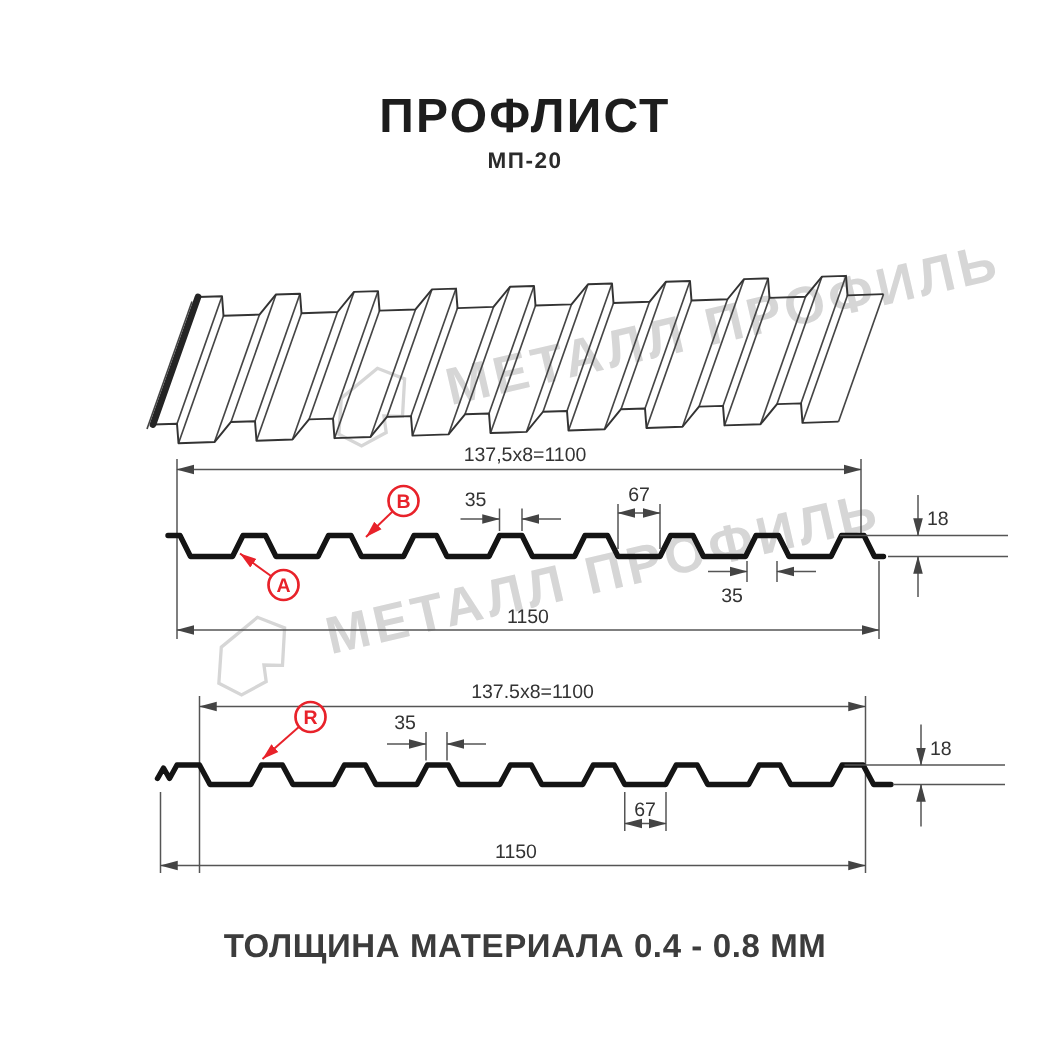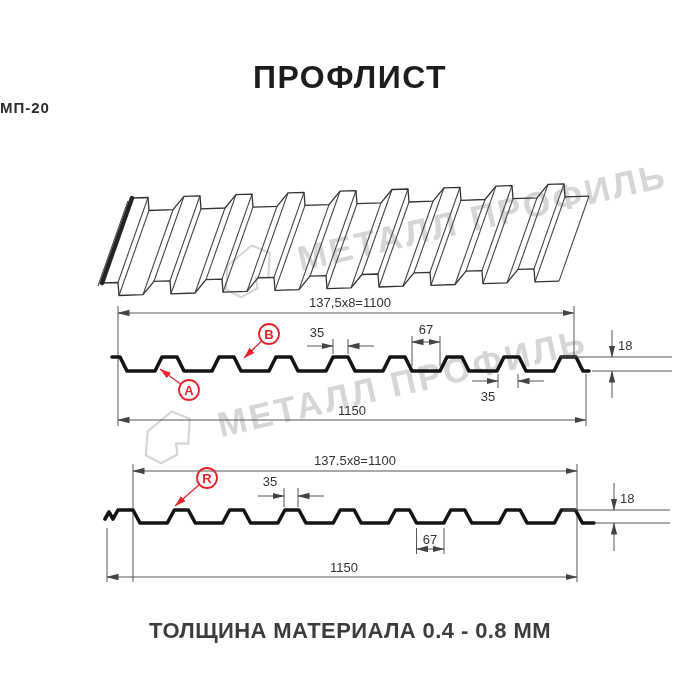--- a/index.html
+++ b/index.html
@@ -5,21 +5,21 @@
   html,body{margin:0;padding:0;background:#fff;}
   #stage{
     position:relative;width:700px;height:700px;background:#ffffff;
     overflow:hidden;font-family:"Liberation Sans",sans-serif;
   }
   .title{
     position:absolute;left:0;top:59px;width:700px;text-align:center;
     font-size:32px;font-weight:700;letter-spacing:1.5px;color:#1d1d1d;
   }
   .subtitle{
-    position:absolute;left:0;top:99px;width:700px;
+    position:absolute;left:0;top:99px;width:700px;text-align:center;
     font-size:15px;font-weight:700;letter-spacing:1px;color:#2b2b2b;
   }
   .caption{
     position:absolute;left:0;top:618px;width:700px;text-align:center;
     font-size:22px;font-weight:700;letter-spacing:.4px;color:#3c3c3c;
   }
   .wm{
     position:absolute;display:flex;align-items:center;gap:16px;
     transform:rotate(-13deg);transform-origin:left center;
     pointer-events:none;white-space:nowrap;

